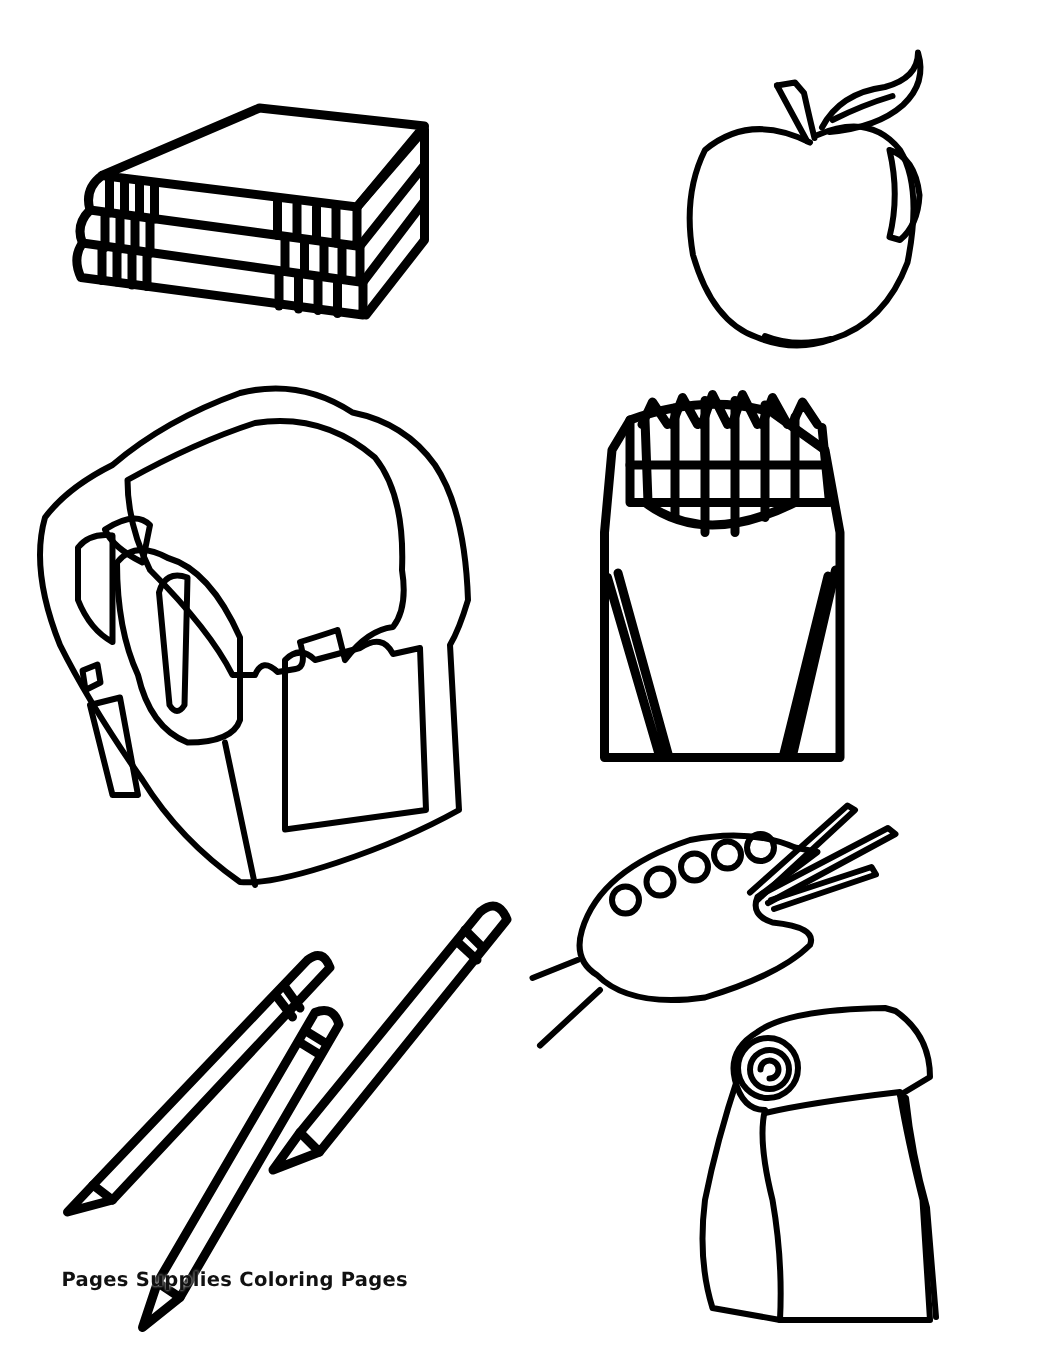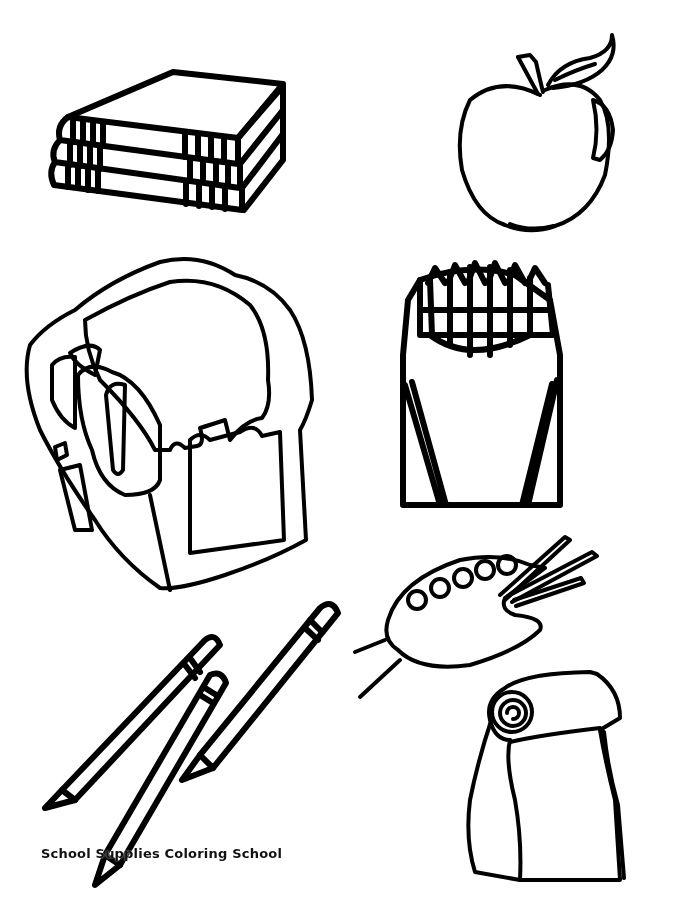--- a/index.html
+++ b/index.html
@@ -123,13 +123,13 @@
     <path d="M505 688 Q525 673 590 672 L597 674 Q620 690 620 718 L600 730 Q605 760 615 800 L620 880 L520 880 Q522 840 515 800 Q505 760 510 740 Q495 740 490 720 Q485 700 505 688 Z"></path>
     <path d="M510 742 Q540 735 600 728"></path>
     <path d="M600 730 L604 732 Q608 770 618 805 L624 878"></path>
     <circle cx="512" cy="712" r="20"></circle>
     <circle cx="513" cy="713" r="13"></circle>
     <path d="M513 713 m-6 0 a6 6 0 1 1 6 6"></path>
     <path d="M492 718 Q478 760 470 800 Q465 840 475 872 L520 880"></path>
   </g>
 </svg>
 
-<div class="caption">School Supplies Coloring School</div>
+<div class="caption">Pages Supplies Coloring Pages</div>
 
 </body></html>

